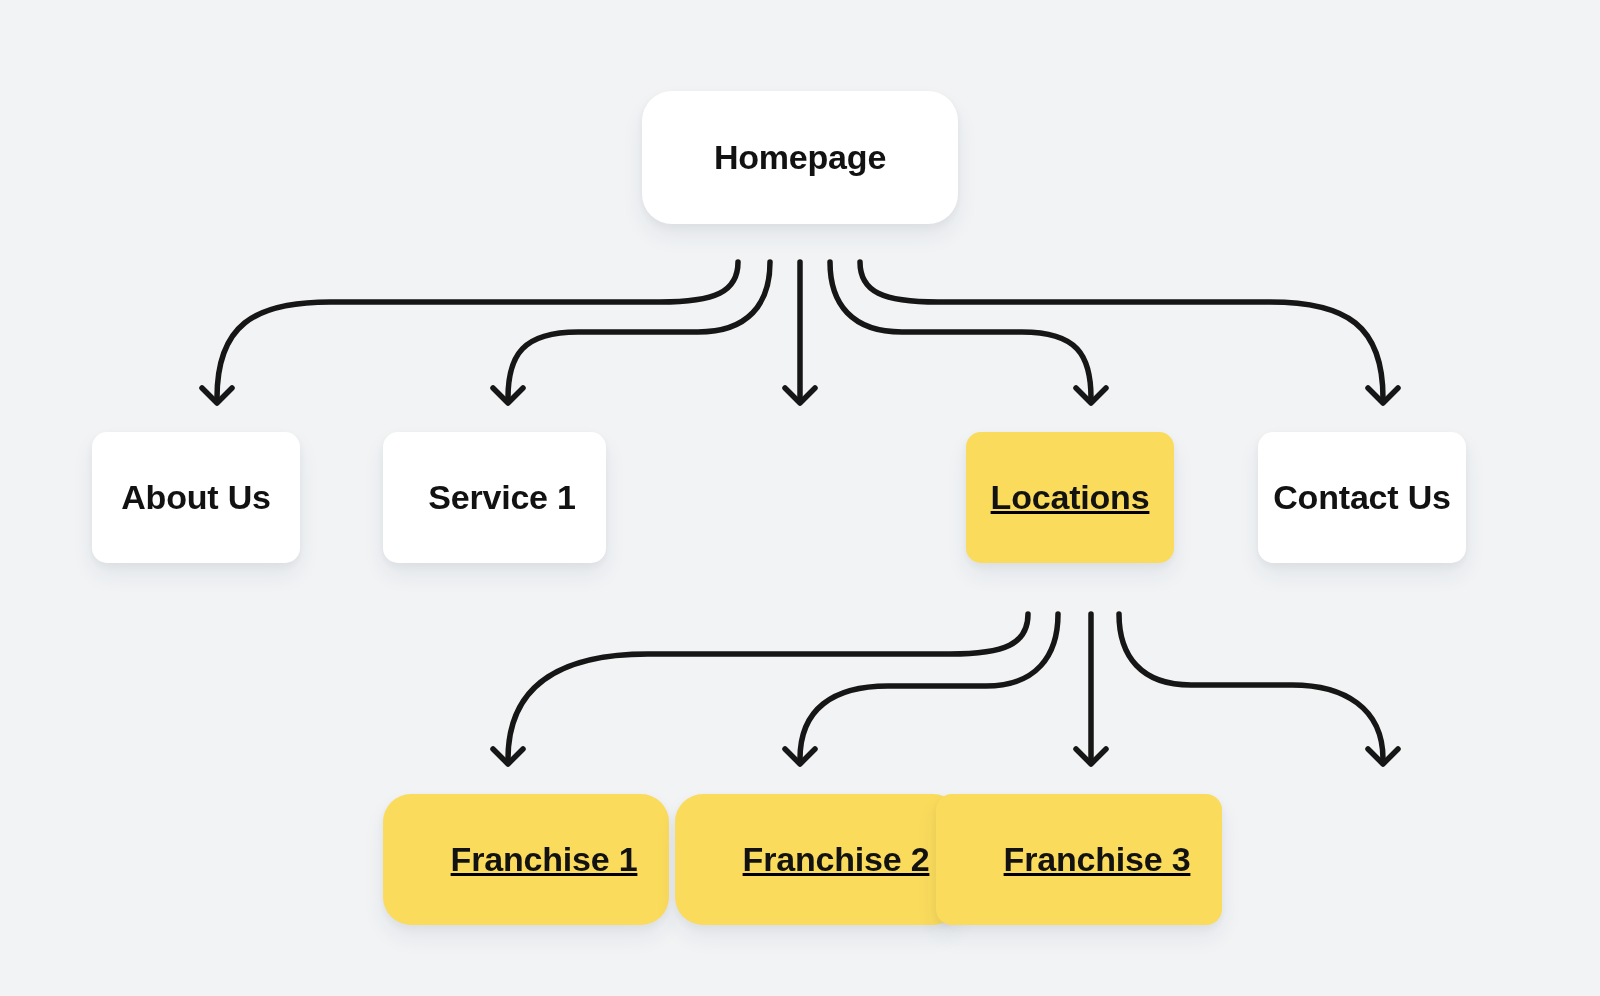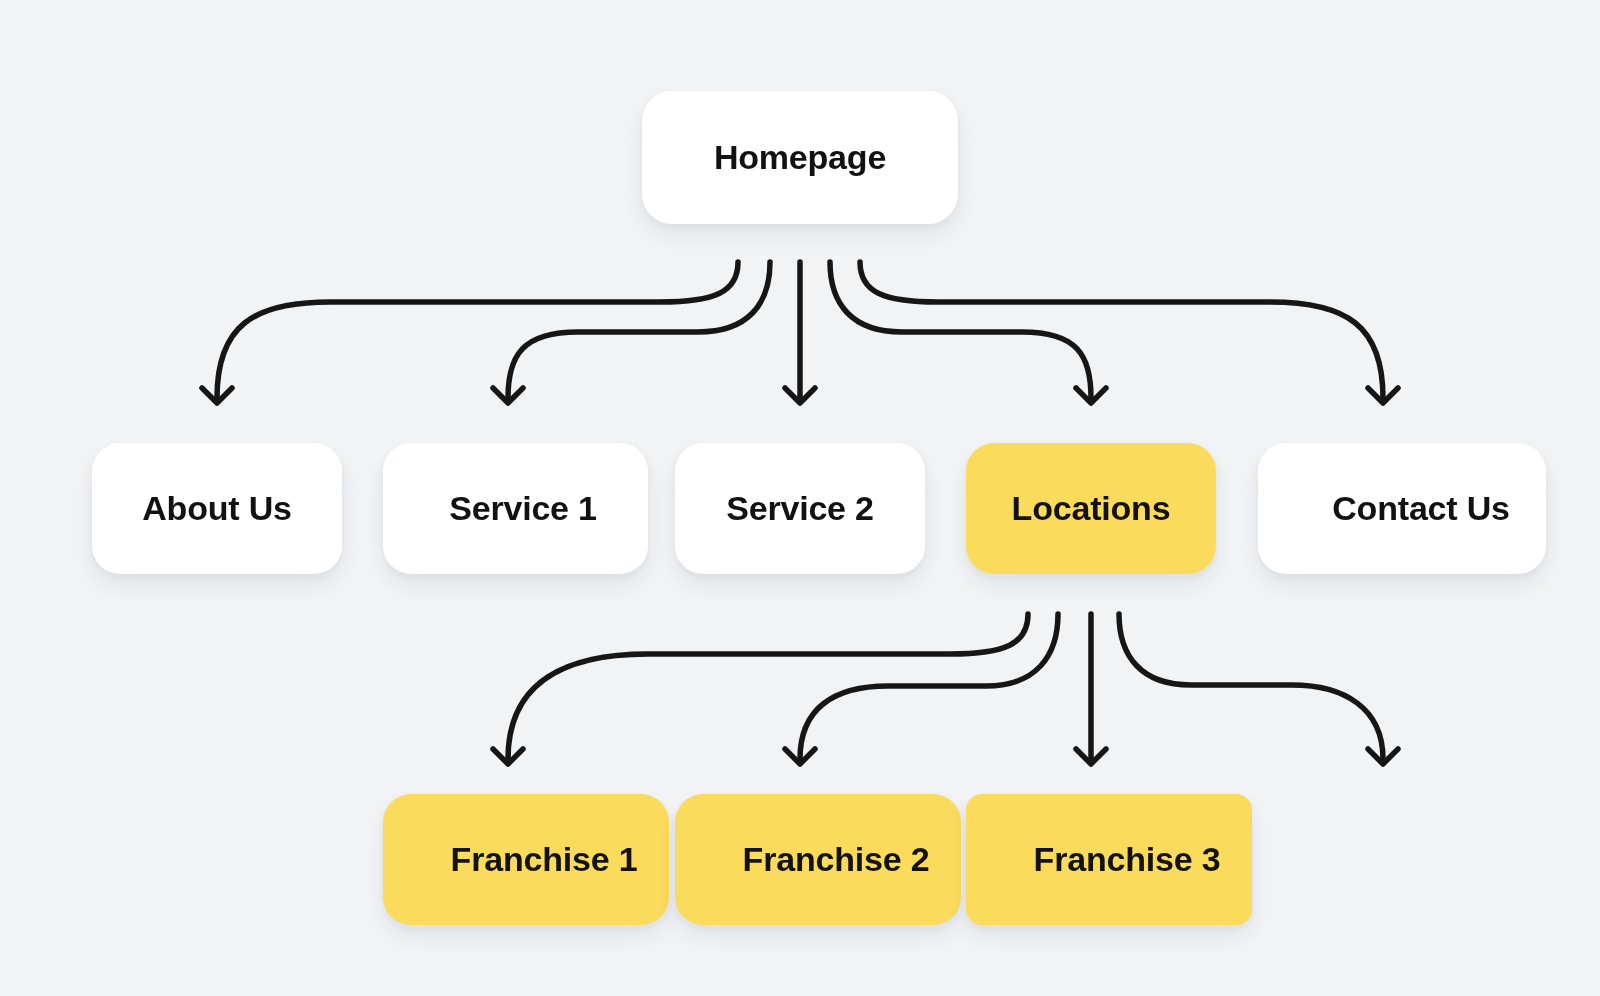--- a/index.html
+++ b/index.html
@@ -31,40 +31,41 @@
     position: absolute;
     display: flex;
     align-items: center;
     justify-content: center;
     background: var(--node-default, #FFFFFF);
     border-radius: 28px;
     box-shadow: 0 12px 22px rgba(45, 55, 75, 0.07), 0 3px 7px rgba(45, 55, 75, 0.05);
   }
   .node.highlight {
     background: var(--node-highlight, #FADB5C);
+    text-decoration: underline;
   }
   .node .label {
     font-size: 34px;
     font-weight: 700;
     letter-spacing: -0.2px;
     color: var(--text, #121212);
     white-space: nowrap;
   }
   
   .n-homepage   { left: 642px;  top: 79px;  width: 316px; height: 133px; border-radius: 30px; }
-  .row2         { top: 431px; height: 131px; width: 250px; }
+  .row2         { top: 420px; height: 131px; width: 208px; border-radius: 15px; }
   .row3         { top: 782px; height: 131px; width: 250px; padding-left: 36px; }
   .n-about      { left: 92px;   }
   .n-service1   { left: 383px; padding-left: 15px;  }
   .n-service2   { left: 675px;  }
   .n-locations  { left: 966px;  }
-  .n-contact    { left: 1258px; padding-left: 38px; }
+  .n-contact    { left: 1258px; }
   .n-franchise1 { left: 383px;  }
   .n-franchise2 { left: 675px;  }
-  .n-franchise3 { left: 966px; border-radius: 16px;  }
+  .n-franchise3 { left: 936px; border-radius: 16px;  }
   .n-franchise4 { left: 1258px; }
 </style>
 </head>
 <body>
 
 <div class="stage">
 
   <svg class="arrows" viewBox="0 0 1600 996" xmlns="http://www.w3.org/2000/svg" aria-hidden="true">
 
     <g>
@@ -116,23 +117,20 @@
   <div class="node n-homepage">
     <span class="label">Homepage</span>
   </div>
 
   <div class="node row2 n-about">
     <span class="label">About Us</span>
   </div>
   <div class="node row2 n-service1">
     <span class="label">Service 1</span>
   </div>
-  <div class="node row2 n-service2">
-    <span class="label">Service 2</span>
-  </div>
   <div class="node row2 n-locations highlight">
     <span class="label">Locations</span>
   </div>
   <div class="node row2 n-contact">
     <span class="label">Contact Us</span>
   </div>
 
   <div class="node row3 n-franchise1 highlight">
     <span class="label">Franchise 1</span>
   </div>

